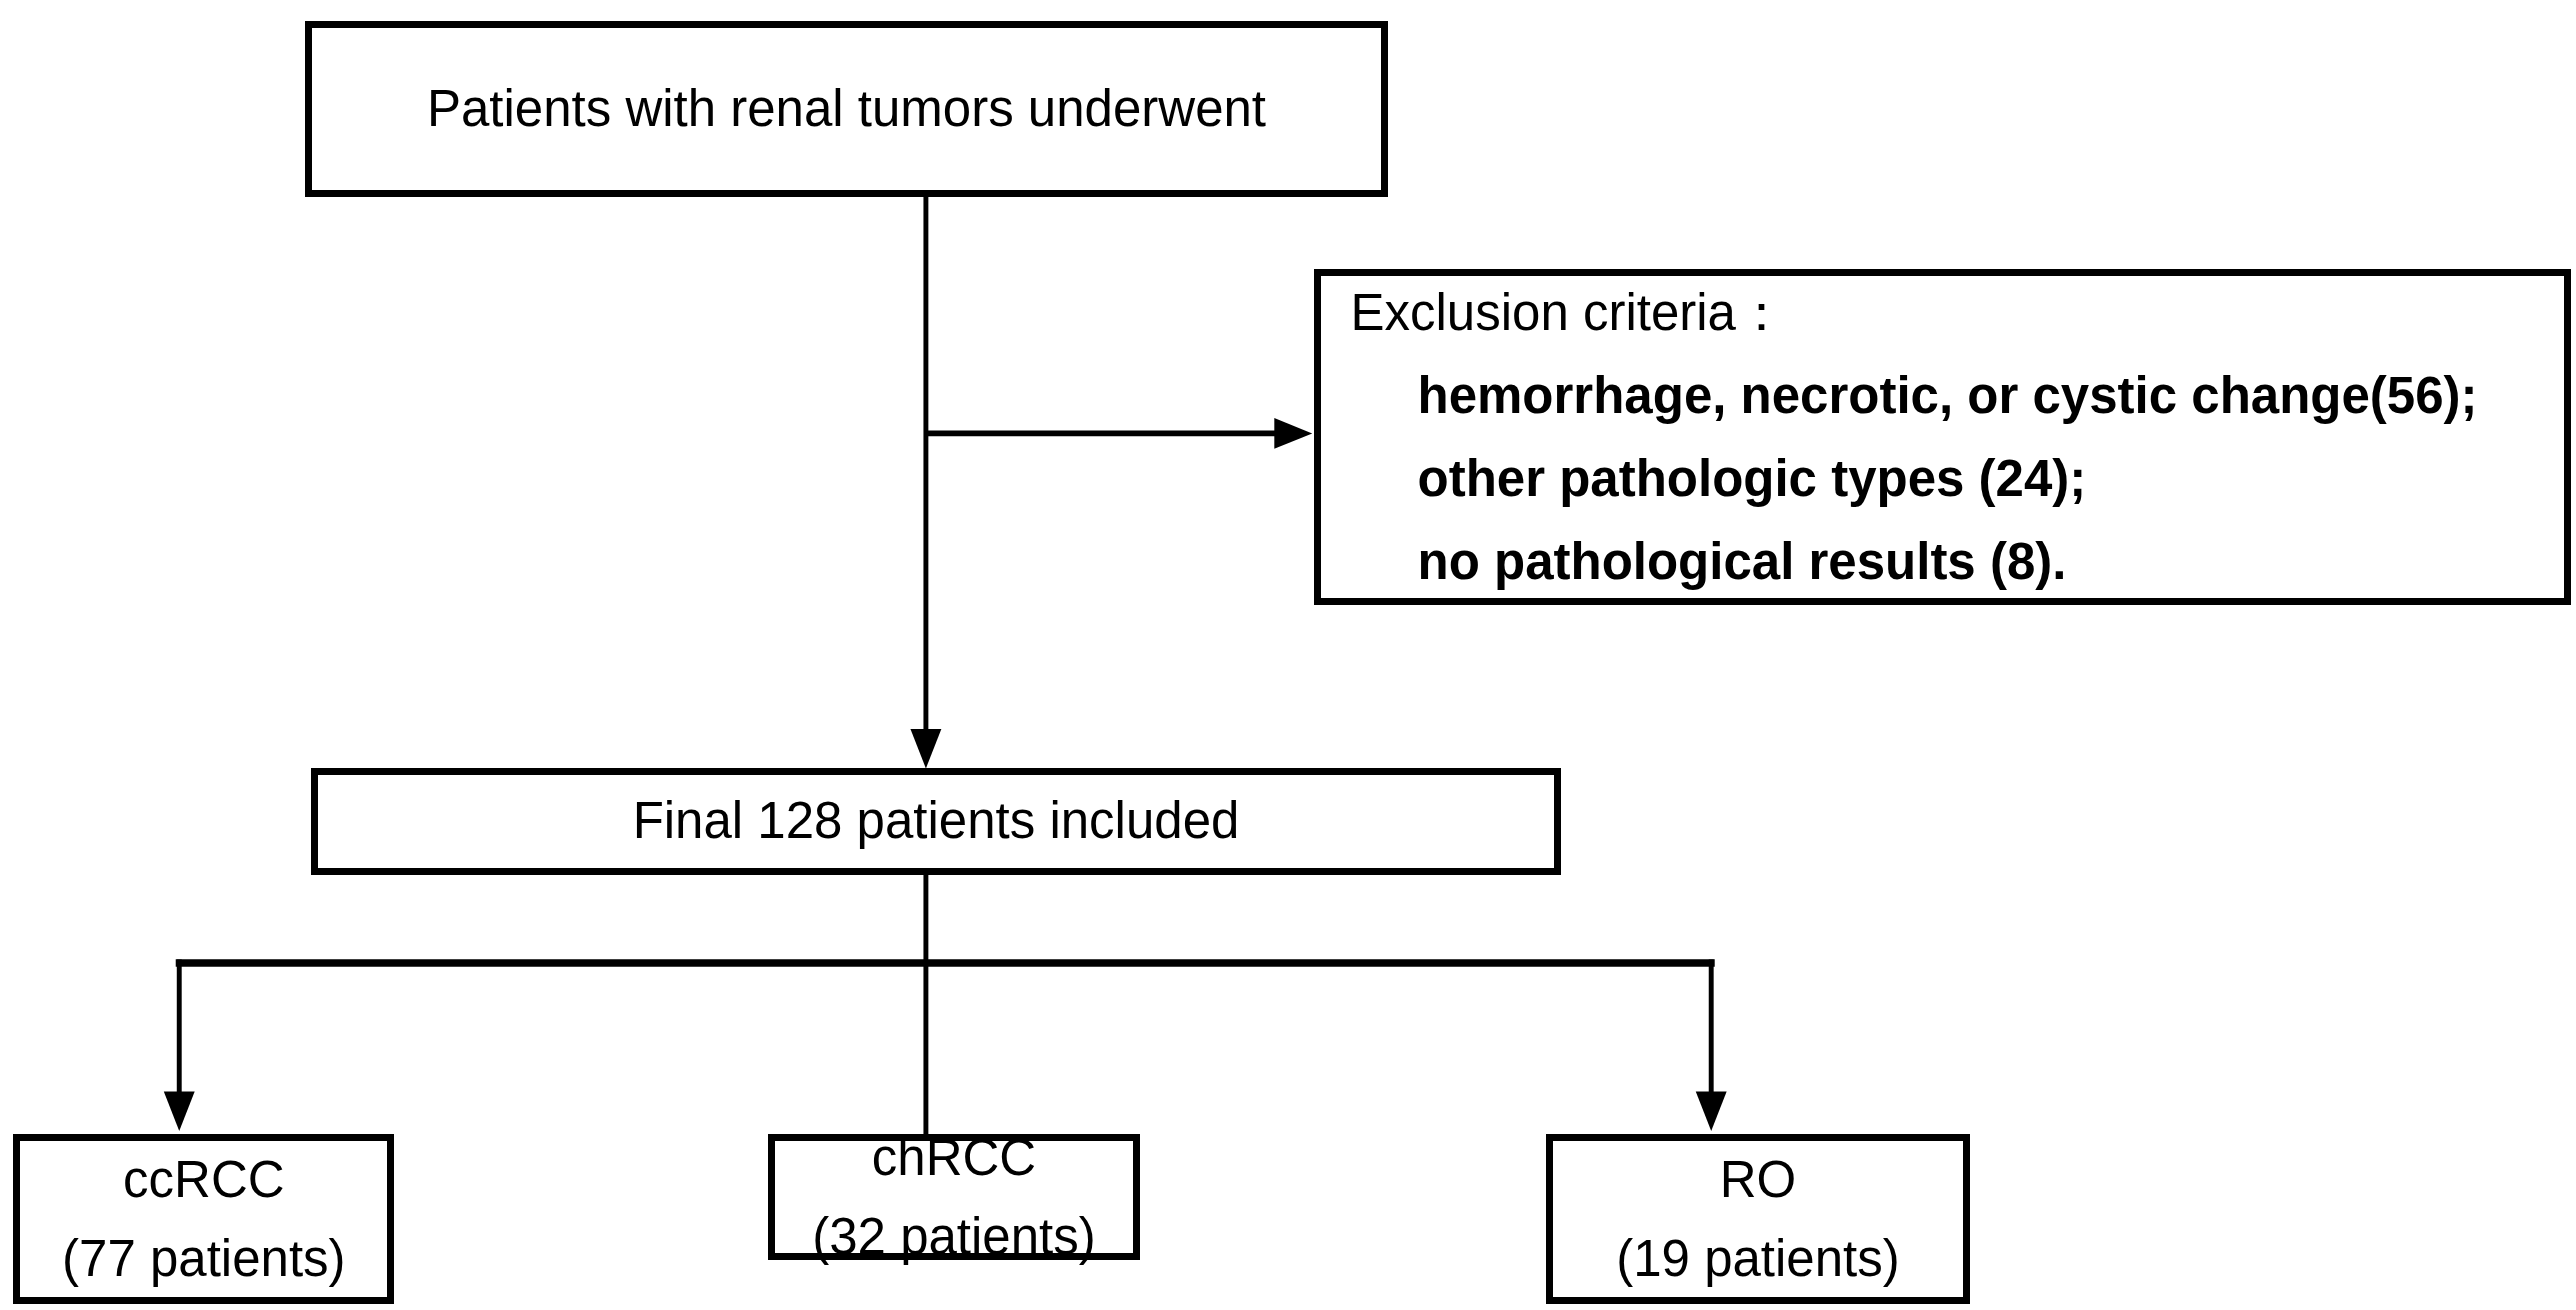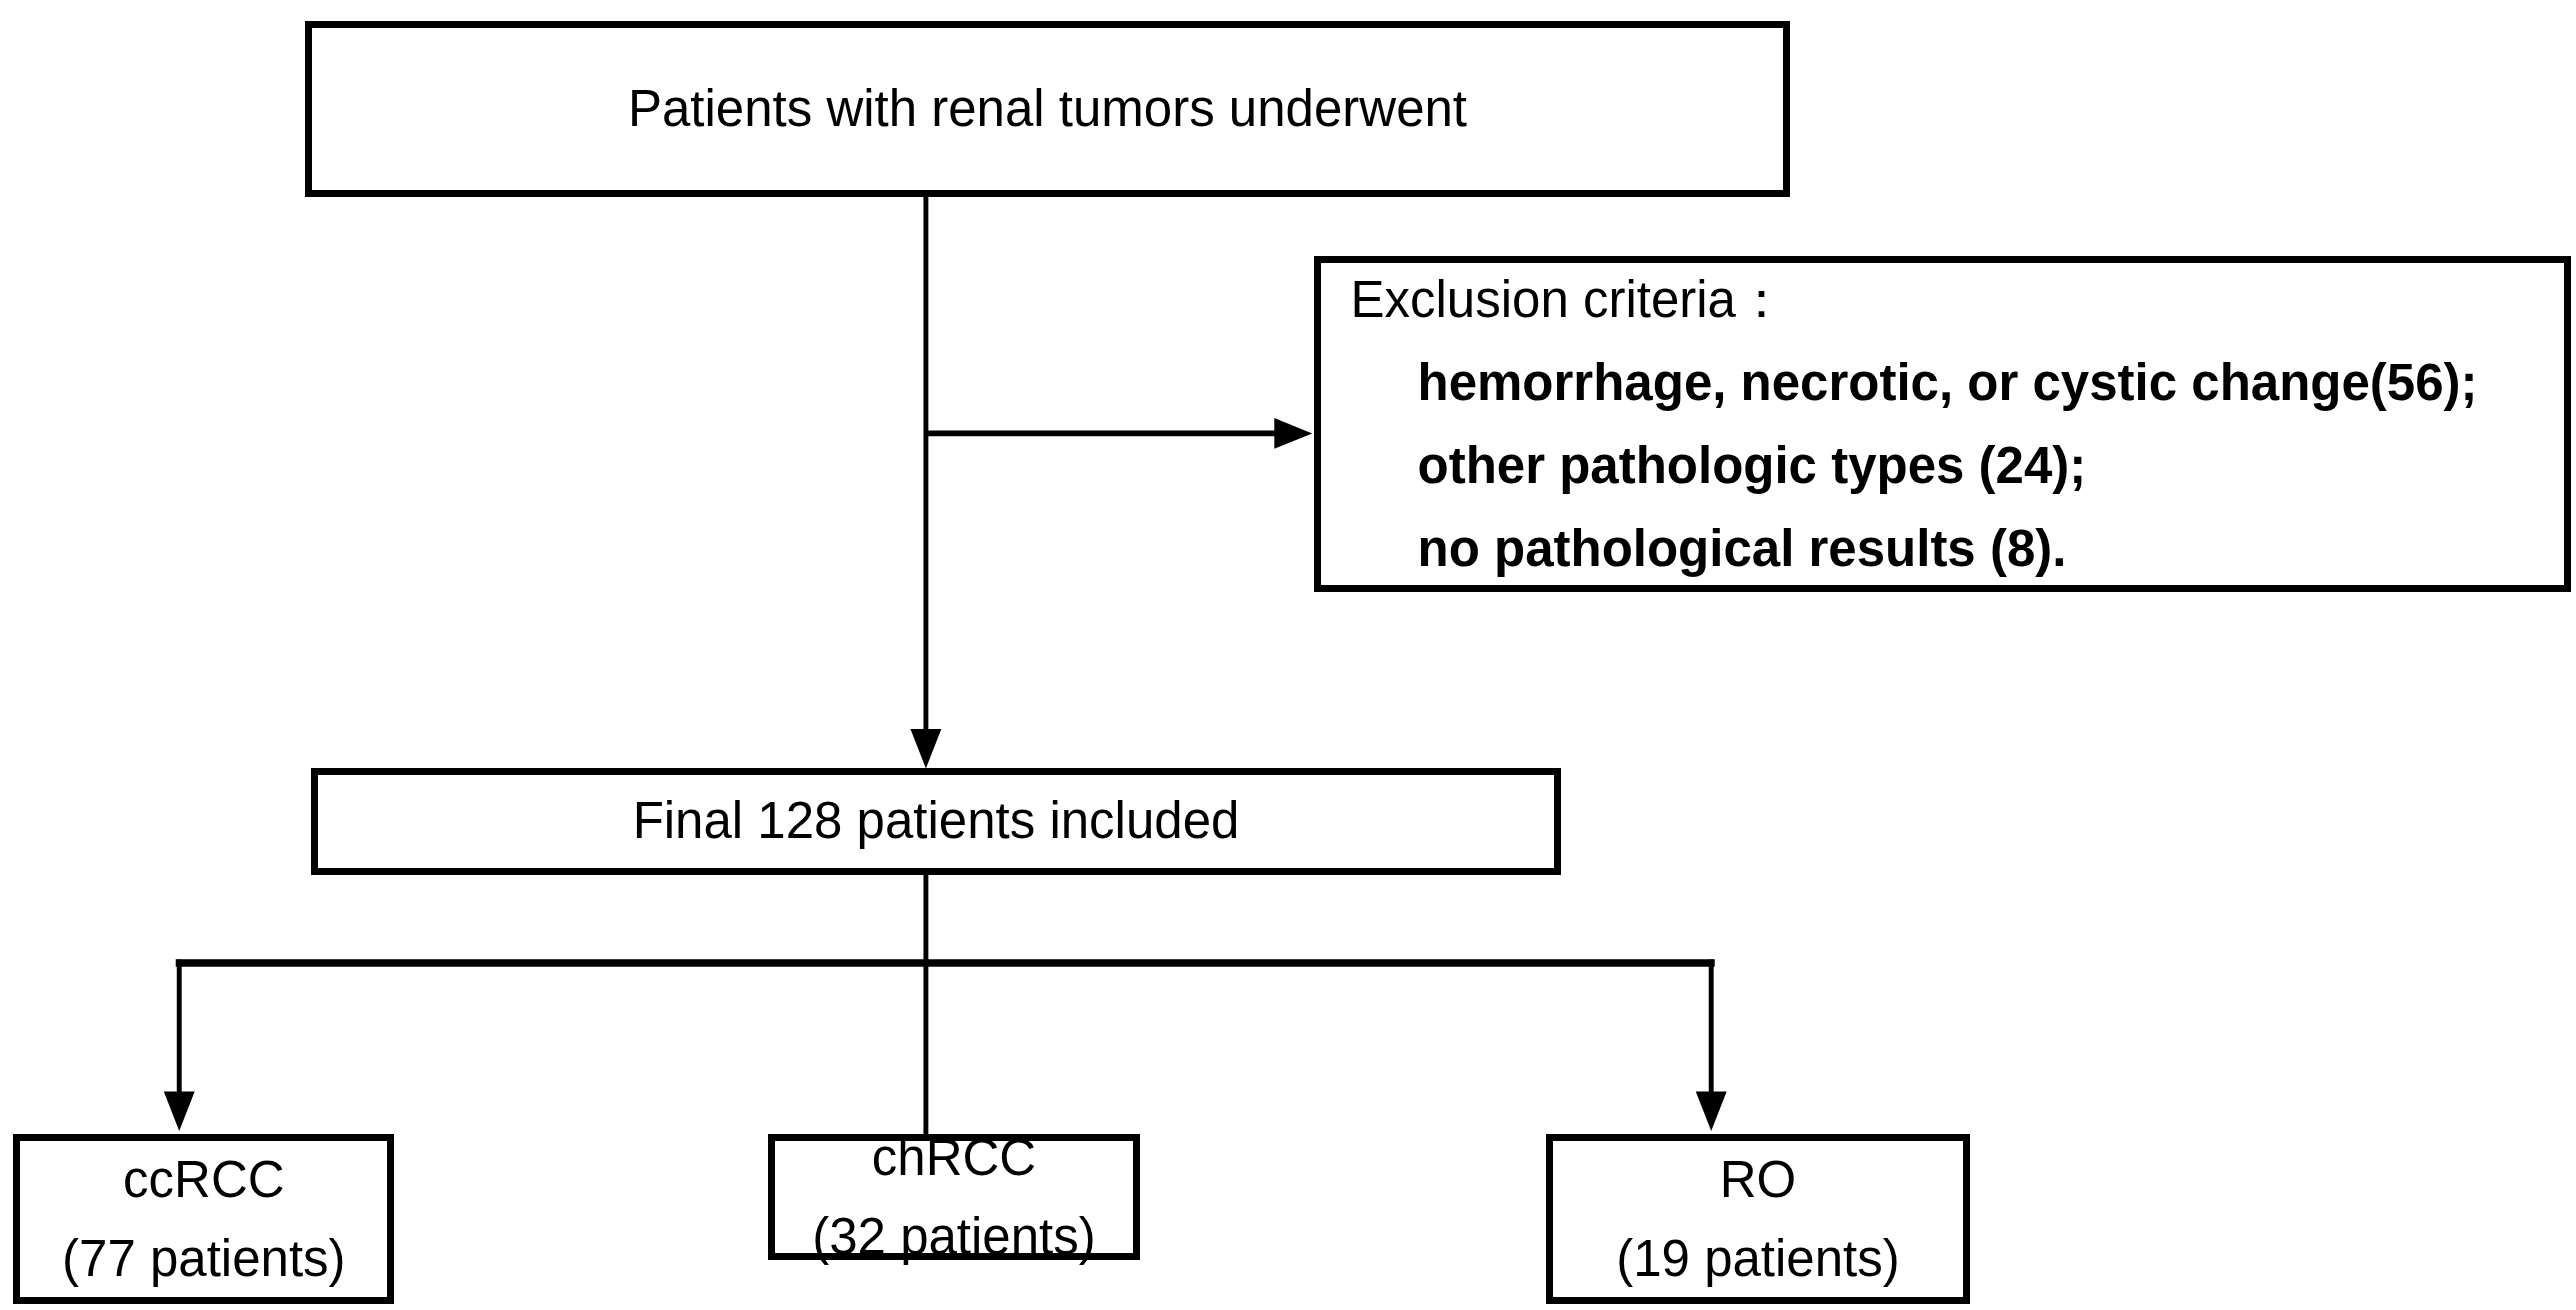--- a/index.html
+++ b/index.html
@@ -66,25 +66,25 @@
 
     <line x1="250" y1="1371" x2="2441" y2="1371" stroke="#000000" stroke-width="11"></line>
 
     <line x1="255" y1="1366" x2="255" y2="1558" stroke="#000000" stroke-width="7"></line>
     <polygon points="233,1554 277,1554 255,1610" fill="#000000"></polygon>
 
     <line x1="2436" y1="1366" x2="2436" y2="1558" stroke="#000000" stroke-width="7"></line>
     <polygon points="2414,1554 2458,1554 2436,1610" fill="#000000"></polygon>
   </svg>
 
-  <div class="box" id="source-box" style="left:305px; top:21px; width:1485px; height:176px;">
+  <div class="box" id="source-box" style="left:305px; top:21px; width:1083px; height:176px;">
     <div class="line">Patients with renal tumors underwent</div>
   </div>
 
-  <div class="box" id="exclusion-box" style="left:1314px; top:256px; width:1257px; height:336px;">
+  <div class="box" id="exclusion-box" style="left:1314px; top:269px; width:1257px; height:336px;">
     <div class="line">Exclusion criteria：</div>
     <div class="line indent">hemorrhage, necrotic, or cystic change(56);</div>
     <div class="line indent">other pathologic types (24);</div>
     <div class="line indent">no pathological results (8).</div>
   </div>
 
   <div class="box" id="included-box" style="left:311px; top:768px; width:1250px; height:107px;">
     <div class="line">Final 128 patients included</div>
   </div>
 

